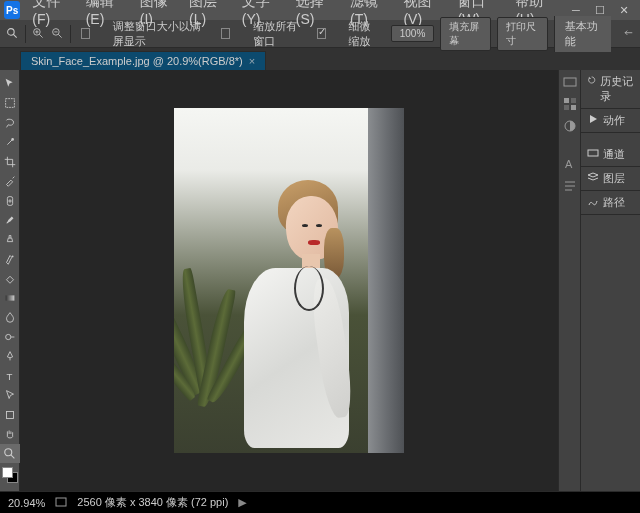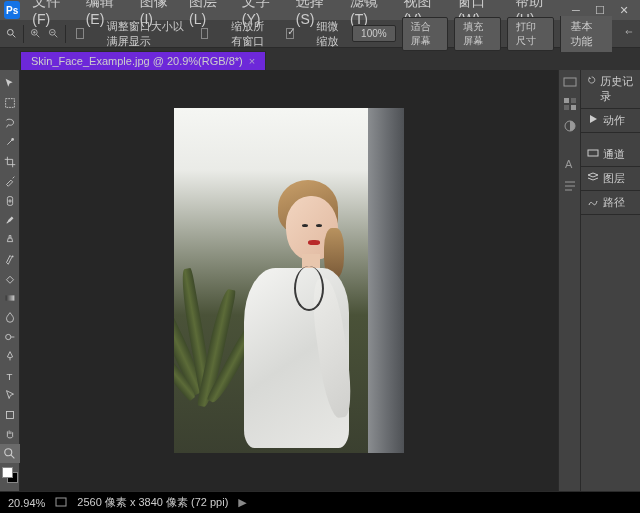--- a/index.html
+++ b/index.html
@@ -12,21 +12,21 @@
 .optbar{background:#424242;height:28px;display:flex;align-items:center;padding:0 6px;gap:6px;border-bottom:1px solid #2a2a2a}
 .opt-group{display:flex;align-items:center;gap:20px;padding:0 4px}
 .opt-icon{width:16px;height:16px;display:flex;align-items:center;justify-content:center}
 .divider{width:1px;height:18px;background:#2a2a2a}
 .chk{width:11px;height:11px;border:1px solid #888;display:inline-block;margin-right:3px;position:relative}
 .chk.on::after{content:"✓";position:absolute;top:-3px;left:0;font-size:10px;color:#ccc}
 .opt-btn{background:#5a5a5a;border:1px solid #2a2a2a;padding:2px 8px;border-radius:2px;cursor:pointer;font-size:10px}
 .essentials{margin-left:auto;background:#5a5a5a;padding:3px 10px;cursor:pointer;border-left:1px solid #2a2a2a}
 .srch{width:14px;height:14px;margin-left:6px}
 .tabbar{background:#323232;height:22px;display:flex;align-items:flex-end;padding-left:20px}
-.doc-tab{background:#6d28d9;padding:3px 10px;border-top:1px solid #2a2a2a;border-left:1px solid #2a2a2a;border-right:1px solid #2a2a2a;font-size:10px;cursor:pointer;display:flex;align-items:center;gap:6px}
+.doc-tab{background:#0c4a6e;padding:3px 10px;border-top:1px solid #2a2a2a;border-left:1px solid #2a2a2a;border-right:1px solid #2a2a2a;font-size:10px;cursor:pointer;display:flex;align-items:center;gap:6px}
 .tab-x{cursor:pointer;opacity:.7}
 .main{display:flex;height:421px}
 .toolbar{width:20px;background:#535353;display:flex;flex-direction:column;padding:4px 0;gap:0;border-right:1px solid #2a2a2a}
 .tool{width:20px;height:20px;display:flex;align-items:center;justify-content:center;cursor:pointer;position:relative}
 .tool:hover,.tool.active{background:#6a6a6a}
 .tool svg{width:14px;height:14px}
 .swatch{width:16px;height:16px;margin:4px 2px;position:relative}
 .sw-fg{width:11px;height:11px;background:#fff;border:1px solid #888;position:absolute;top:0;left:0;z-index:2}
 .sw-bg{width:11px;height:11px;background:#000;border:1px solid #888;position:absolute;bottom:0;right:0}
 .canvas-area{flex:1;background:#262626;display:flex;align-items:center;justify-content:center;position:relative;overflow:hidden}
@@ -106,21 +106,20 @@
     </label>
   <label class="opt-group">
       <span class="chk"></span>
       <span>缩放所有窗口</span>
     </label>
   <label class="opt-group">
       <span class="chk on"></span>
       <span>细微缩放</span>
     </label>
   <div class="opt-btn">100%</div>
-  <div class="opt-btn">适合屏幕</div>
   <div class="opt-btn">填充屏幕</div>
   <div class="opt-btn">打印尺寸</div>
   <div class="essentials">基本功能</div>
   <div class="srch"><svg viewBox="0 0 16 16">
         <line x1="3" y1="8" x2="13" y2="8" stroke="#ccc"></line>
         <line x1="3" y1="8" x2="6" y2="5" stroke="#ccc"></line>
         <line x1="3" y1="8" x2="6" y2="11" stroke="#ccc"></line>
       </svg></div>
 </div>
 

